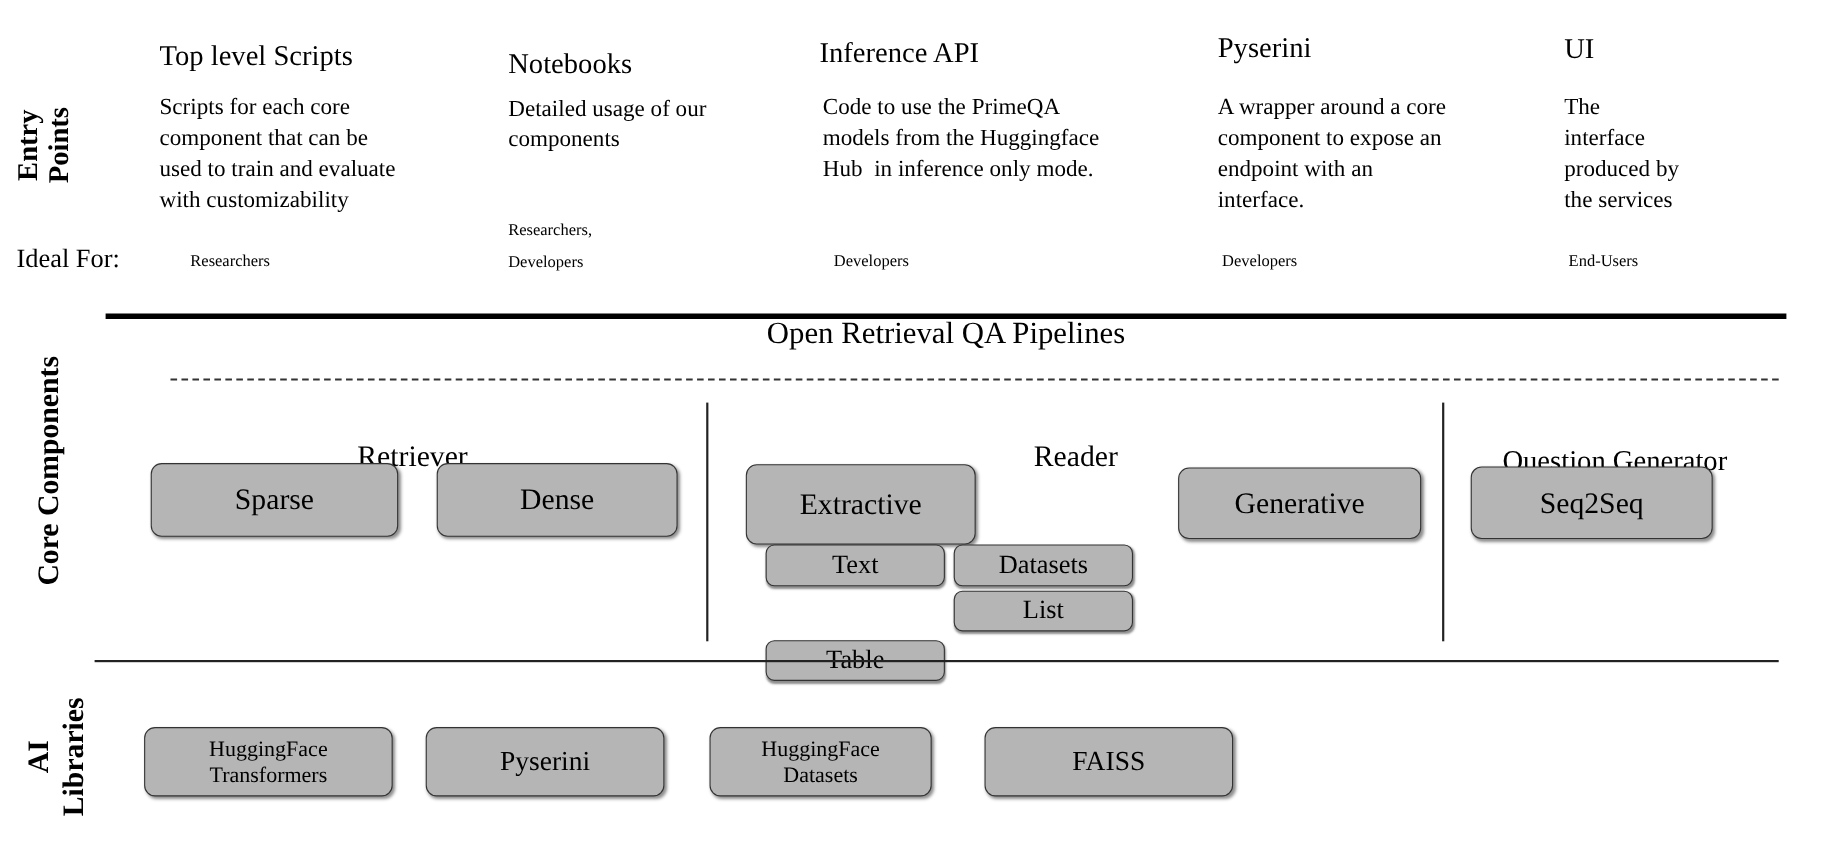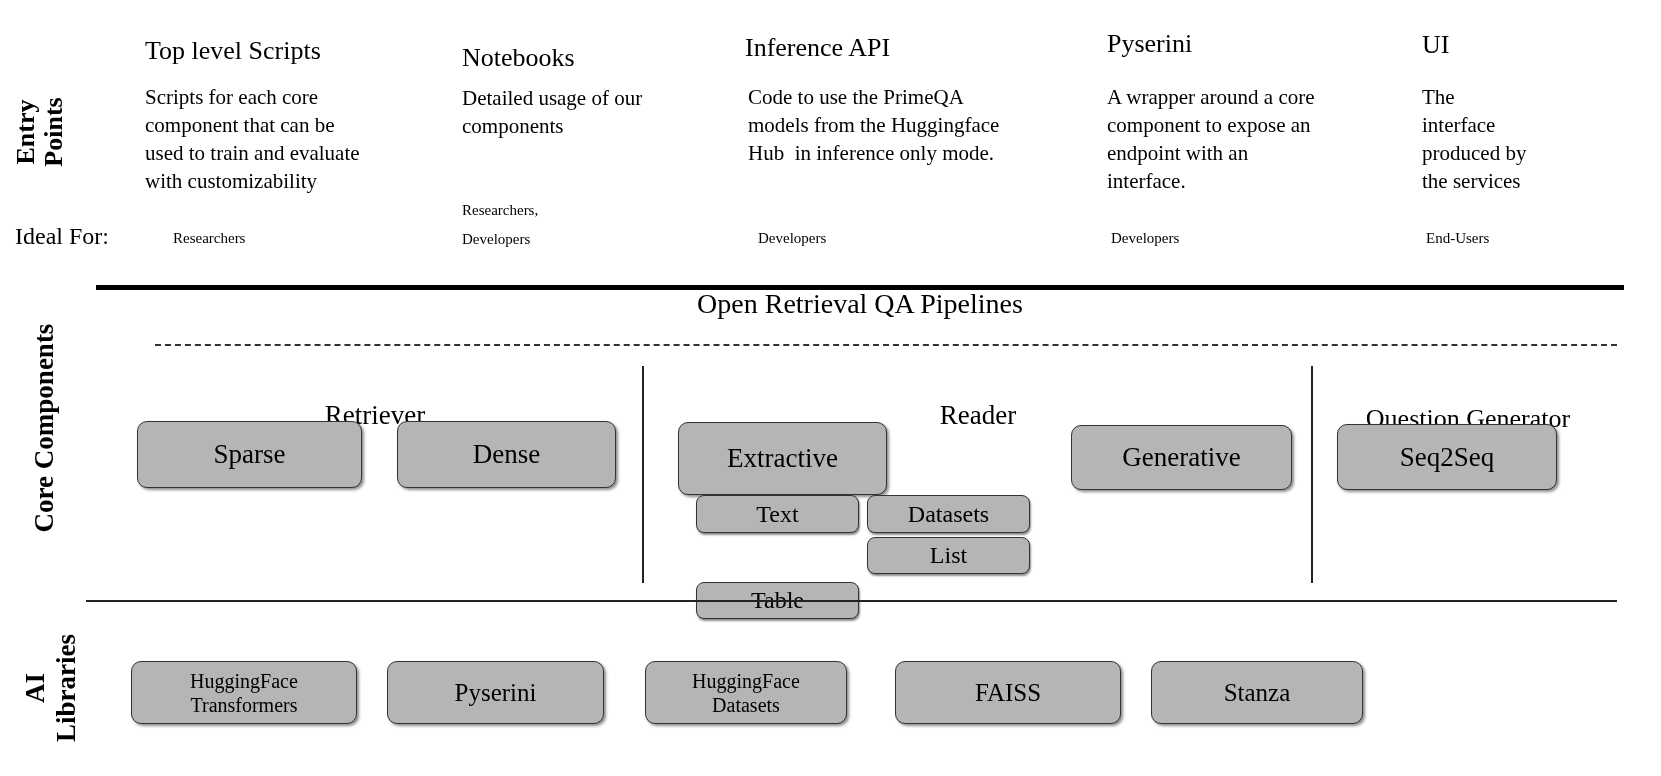--- a/index.html
+++ b/index.html
@@ -106,15 +106,14 @@
 
   <div class="vlabel" style="left:-18px;top:656px;width:140px;height:64px;line-height:31px;">AI
 Libraries</div>
 
   <div class="box lib lib2" style="left:131px;top:661px;width:224px;height:61px;">HuggingFace
 Transformers</div>
   <div class="box lib" style="left:387px;top:661px;width:215px;height:61px;">Pyserini</div>
   <div class="box lib lib2" style="left:645px;top:661px;width:200px;height:61px;">HuggingFace
 Datasets</div>
   <div class="box lib" style="left:895px;top:661px;width:224px;height:61px;">FAISS</div>
-  <div class="box lib" style="left:1151px;top:661px;width:210px;height:61px;">Stanza</div>
 
 </div>
 
 </body></html>

